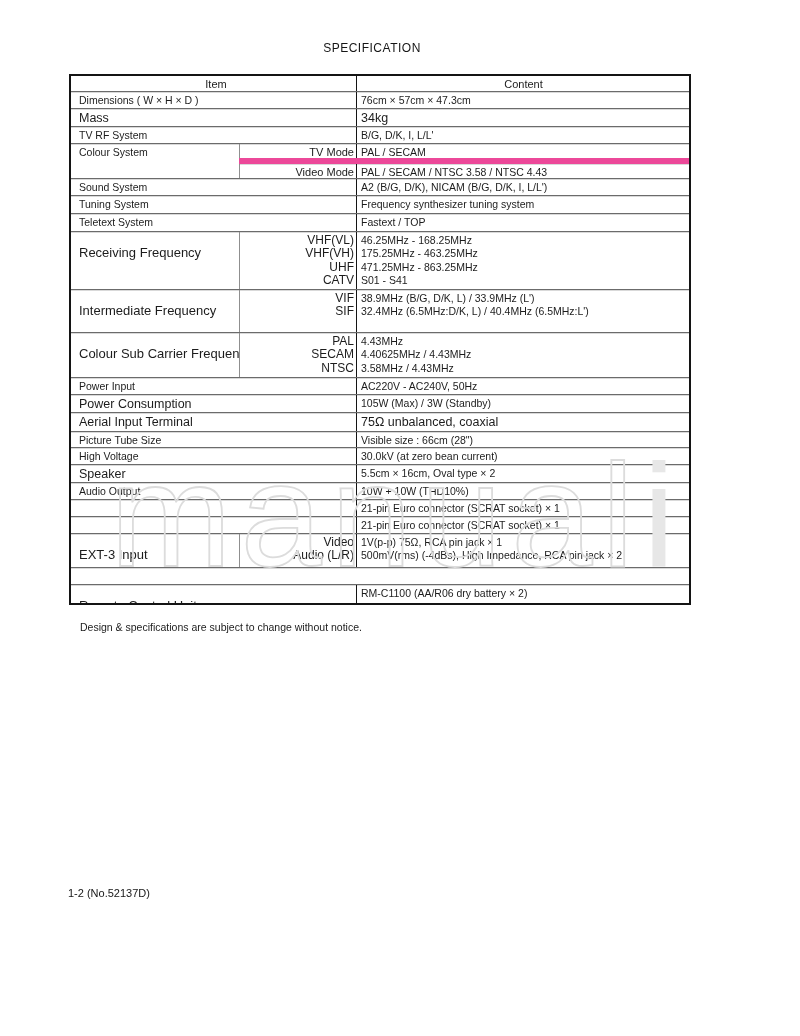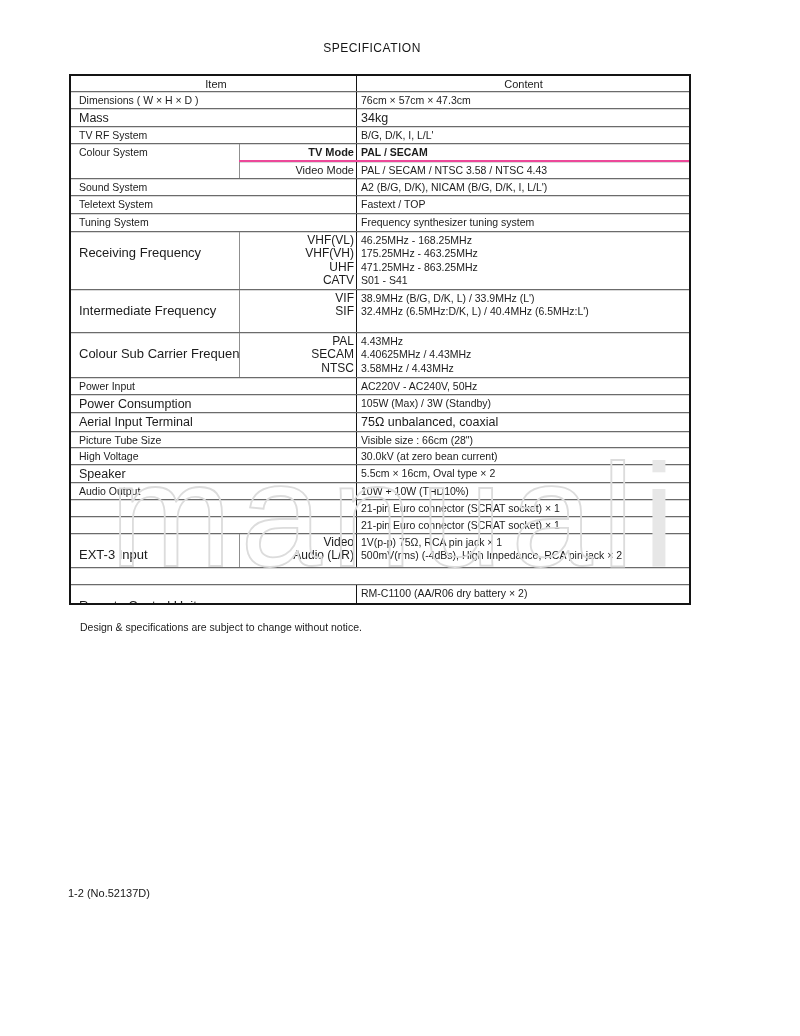--- a/index.html
+++ b/index.html
@@ -20,21 +20,21 @@
   .subcol{width:117px;box-sizing:border-box;border-left:1px solid #8f8f8f;
           text-align:right;padding:2px 2px 0 0;font-size:11px;}
   .content{flex:1;box-sizing:border-box;border-left:1.5px solid #141414;
            padding:2px 3px 0 4px;font-size:10.5px;line-height:12px;white-space:nowrap;overflow:hidden;}
   .line{line-height:13.4px;font-size:10.5px;white-space:nowrap;}
   .subcol .line{font-size:12px;}
   .md{font-size:13px;line-height:13px;margin-top:12px;}
   .lg{font-size:12.5px;line-height:14px;}
   .subwrap{flex:1;display:flex;flex-direction:column;}
   .subrow{display:flex;flex:1;box-sizing:border-box;}
-  .subrow.div{border-bottom:2px solid #ec4899;box-shadow:0 1px 0 #d9d9d9;font-weight:bold;}
+  .subrow.div{border-bottom:6px solid #ec4899;box-shadow:0 1px 0 #d9d9d9;}
   .footnote{position:absolute;left:80px;top:621px;font-size:10.5px;color:#1c1c1c;}
   .pagenum{position:absolute;left:68px;top:887px;font-size:11px;color:#161616;}
   .wm{position:absolute;left:110px;top:443px;z-index:6;pointer-events:none;
       font-size:146px;line-height:1;letter-spacing:9px;color:#f1f1f1;
       font-family:"Liberation Sans","DejaVu Sans",sans-serif;white-space:nowrap;}
   @supports (-webkit-text-stroke: 1px red){
     .wm{color:transparent;-webkit-text-stroke:1.8px #dcdcdc;}
     .wm .solid{color:#e7e7e7;-webkit-text-stroke:0;}
   }
 </style>
@@ -80,27 +80,27 @@
         </div>
       </div>
     </div>
 
     <div class="row" style="height:17px">
       <div class="cell label-full">Sound System</div>
       <div class="content">A2 (B/G, D/K), NICAM (B/G, D/K, I, L/L')</div>
     </div>
 
     <div class="row" style="height:18px">
+      <div class="cell label-full">Tuning System</div>
+      <div class="content">Frequency synthesizer tuning system</div>
+    </div>
+
+    <div class="row" style="height:18px">
       <div class="cell label-full">Teletext System</div>
       <div class="content">Fastext / TOP</div>
-    </div>
-
-    <div class="row" style="height:18px">
-      <div class="cell label-full">Tuning System</div>
-      <div class="content">Frequency synthesizer tuning system</div>
     </div>
 
     <div class="row" style="height:58px">
       <div class="cell label md">Receiving Frequency</div>
       <div class="subcol">
         <div class="line">VHF(VL)</div>
         <div class="line">VHF(VH)</div>
         <div class="line">UHF</div>
         <div class="line">CATV</div>
       </div>

